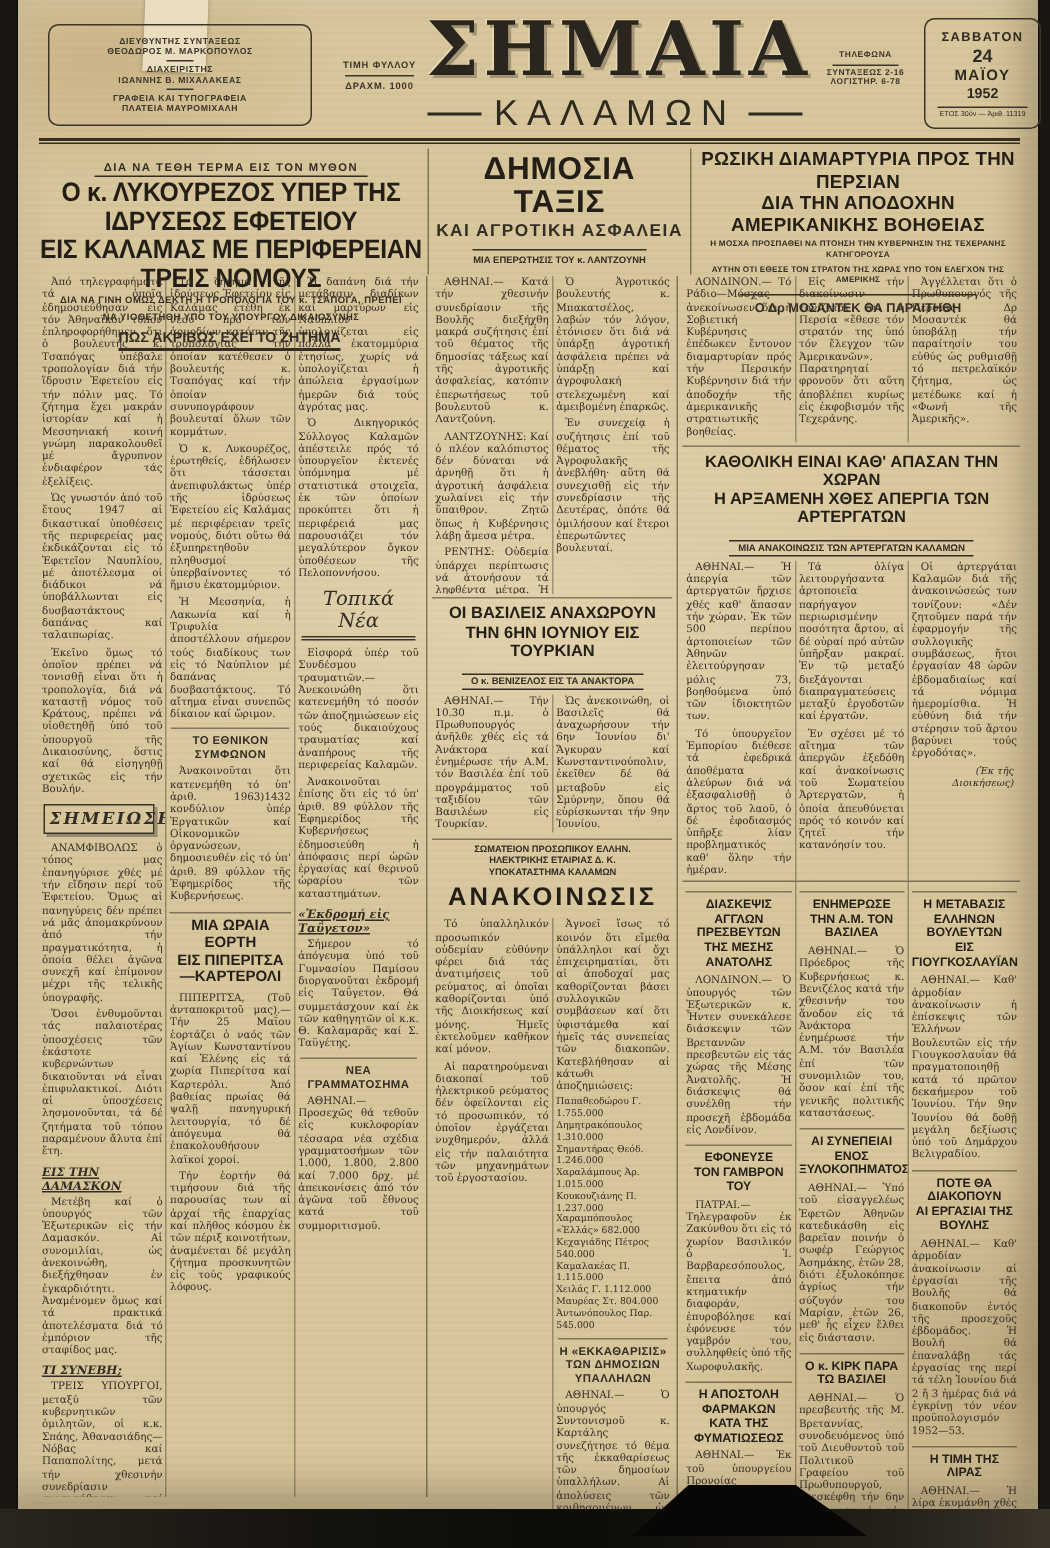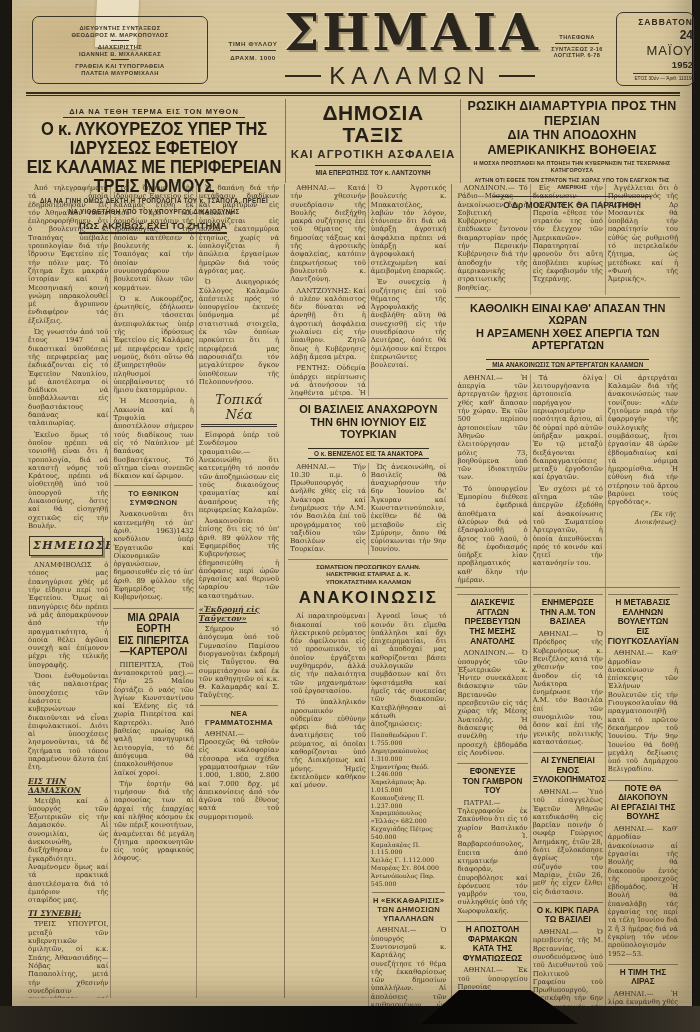--- a/index.html
+++ b/index.html
@@ -31,25 +31,25 @@
   .paper-title{position:absolute;left:258px;top:0px;width:252px;text-align:center;
     font-family:"DejaVu Serif",serif;font-weight:bold;font-size:50px;line-height:54px;letter-spacing:3px;color:#2b261d;
     text-shadow:2px 2px 0 rgba(43,38,29,.3), -1px -1px 0 rgba(255,248,228,.4);}
   .paper-subtitle{position:absolute;left:258px;top:56px;width:252px;display:flex;align-items:center;justify-content:center;gap:8px;
     font-family:"Liberation Sans",sans-serif;font-size:24px;letter-spacing:6px;color:#2f2a20;font-weight:normal;}
   .paper-subtitle .dash{width:36px;border-top:2px solid #2f2a20;}
   .phones-box{position:absolute;left:516px;top:28px;width:70px;text-align:center;
     font-family:"Liberation Sans",sans-serif;font-size:5.6px;font-weight:bold;letter-spacing:.4px;color:#3c362a;}
   .phones-box .rule{width:44px;margin:2.5px auto;border-top:1px solid #3c362a;}
   .date-box{position:absolute;left:590px;top:6px;width:78px;height:74px;border:1.5px solid #3c362a;border-radius:7px;
-    display:flex;flex-direction:column;align-items:flex-end;justify-content:center;
+    display:flex;flex-direction:column;align-items:center;justify-content:center;
     font-family:"Liberation Sans",sans-serif;color:#2f2a20;}
   .date-box .wd{font-size:8.5px;font-weight:bold;letter-spacing:1px;}
   .date-box .dy{font-size:12px;font-weight:bold;margin:1px 0;}
-  .date-box .mo{font-size:13px;font-weight:normal;letter-spacing:1px;}
+  .date-box .mo{font-size:10px;font-weight:bold;letter-spacing:1px;}
   .date-box .yr{font-size:9.5px;font-weight:bold;margin-top:1px;}
   .date-box .iss{font-size:4.8px;margin-top:3px;border-top:1px solid #3c362a;padding-top:2px;width:60px;text-align:center;}
   .head-rule{position:absolute;left:14px;right:12px;top:92px;border-top:2px solid #332d22;border-bottom:1px solid #332d22;height:4px;}
 
   
   .hband{position:absolute;left:14px;right:12px;top:99px;height:84px;display:flex;}
   .vrule{width:0;border-left:1px solid rgba(60,50,35,.55);margin:0 3px;}
   .lead-head{width:256px;text-align:center;}
   .kicker{font-family:"Liberation Sans",sans-serif;font-weight:bold;font-size:7.5px;letter-spacing:1px;
     display:inline-block;border-bottom:1.5px solid #332d22;padding:0 6px 1px;}
@@ -242,22 +242,22 @@
         <div class="col">
             <div class="blk p">Ὡς ἀνεκοινώθη, οἱ Βασιλεῖς θά ἀναχωρήσουν τήν 6ην Ἰουνίου δι' Ἄγκυραν καί Κωνσταντινούπολιν, ἐκεῖθεν δέ θά μεταβοῦν εἰς Σμύρνην, ὅπου θά εὑρίσκωνται τήν 9ην Ἰουνίου.</div>
           </div>
       </div>
       <div class="union" style="white-space:pre-line">ΣΩΜΑΤΕΙΟΝ ΠΡΟΣΩΠΙΚΟΥ ΕΛΛΗΝ.
 ΗΛΕΚΤΡΙΚΗΣ ΕΤΑΙΡΙΑΣ Δ. Κ.
 ΥΠΟΚΑΤΑΣΤΗΜΑ ΚΑΛΑΜΩΝ</div>
       <div class="ann-title">ΑΝΑΚΟΙΝΩΣΙΣ</div>
       <div class="colrow" style="flex:1">
         <div class="col">
+            <div class="blk p">Τό ὑπαλληλικόν προσωπικόν οὐδεμίαν εὐθύνην φέρει διά τάς ἀνατιμήσεις τοῦ ρεύματος, αἱ ὁποῖαι καθορίζονται ὑπό τῆς Διοικήσεως καί μόνης. Ἡμεῖς ἐκτελοῦμεν καθῆκον καί μόνον.</div>
             <div class="blk p">Αἱ παρατηρούμεναι διακοπαί τοῦ ἠλεκτρικοῦ ρεύματος δέν ὀφείλονται εἰς τό προσωπικόν, τό ὁποῖον ἐργάζεται νυχθημερόν, ἀλλά εἰς τήν παλαιότητα τῶν μηχανημάτων τοῦ ἐργοστασίου.</div>
-            <div class="blk p">Τό ὑπαλληλικόν προσωπικόν οὐδεμίαν εὐθύνην φέρει διά τάς ἀνατιμήσεις τοῦ ρεύματος, αἱ ὁποῖαι καθορίζονται ὑπό τῆς Διοικήσεως καί μόνης. Ἡμεῖς ἐκτελοῦμεν καθῆκον καί μόνον.</div>
           </div>
         <div class="col">
             <div class="blk p">Ἀγνοεῖ ἴσως τό κοινόν ὅτι εἴμεθα ὑπάλληλοι καί ὄχι ἐπιχειρηματίαι, ὅτι αἱ ἀποδοχαί μας καθορίζονται βάσει συλλογικῶν συμβάσεων καί ὅτι ὑφιστάμεθα καί ἡμεῖς τάς συνεπείας τῶν διακοπῶν. Κατεβλήθησαν αἱ κάτωθι ἀποζημιώσεις:</div>
             <div class="blk list">Παπαθεοδώρου Γ. 1.755.000
 Δημητρακόπουλος 1.310.000
 Σημαντήρας Θεόδ. 1.246.000
 Χαραλάμπους Ἀρ. 1.015.000
 Κουκουζιάνης Π. 1.237.000
 Χαραμπόπουλος «Ἑλλάς» 682.000
 Κεχαγιάδης Πέτρος 540.000

